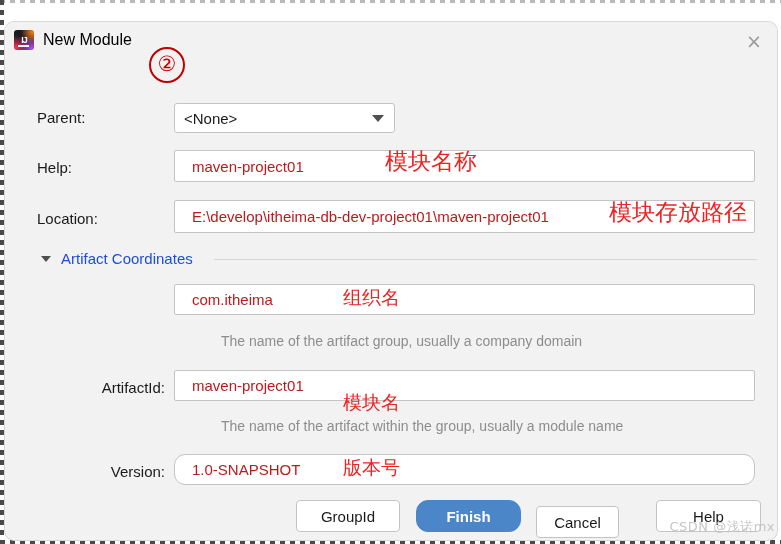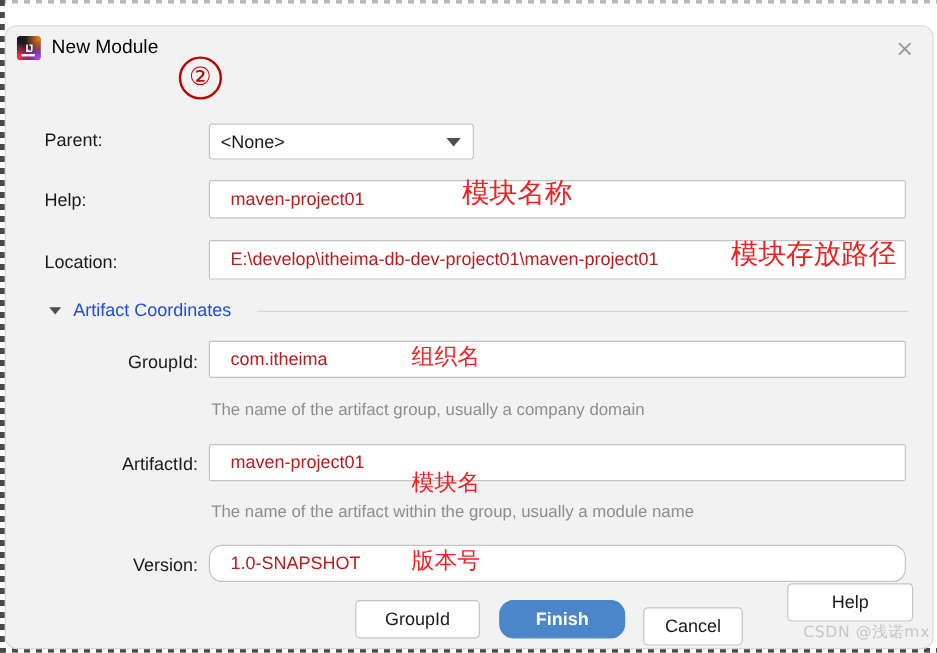--- a/index.html
+++ b/index.html
@@ -250,20 +250,21 @@
     height: 1px;
     background: #d6d6d6;
   }
 
   .hint {
     position: absolute;
     font-size: 14px;
     color: #8d8d8d;
     line-height: 18px;
     white-space: nowrap;
+    margin-left: 45px;
   }
 
   
   .btn {
     position: absolute;
     height: 32px;
     background: #ffffff;
     border: 1px solid #c4c4c4;
     border-radius: 4px;
     box-sizing: border-box;
@@ -330,21 +331,20 @@
       <div class="value">E:\develop\itheima-db-dev-project01\maven-project01</div>
     </div>
     <div class="anno anno-big" style="left:604px; top:177px;">模块存放路径</div>
 
     <div class="section-header">
       <div class="tri"></div>
       <div class="sec-title">Artifact Coordinates</div>
       <div class="sec-rule"></div>
     </div>
 
-    <div class="form-label label-right" style="left:32px; top:271px; width:128px;">GroupId:</div>
     <div class="textfield" style="left:169px; top:262px; width:581px; height:31px;">
       <div class="value">com.itheima</div>
     </div>
     <div class="anno" style="left:338px; top:264px;">组织名</div>
     <div class="hint" style="left:171px; top:310px;">The name of the artifact group, usually a company domain</div>
 
     <div class="form-label label-right" style="left:32px; top:356px; width:128px;">ArtifactId:</div>
     <div class="textfield" style="left:169px; top:348px; width:581px; height:31px;">
       <div class="value">maven-project01</div>
     </div>
@@ -353,19 +353,19 @@
 
     <div class="form-label label-right" style="left:32px; top:440px; width:128px;">Version:</div>
     <div class="textfield" style="left:169px; top:432px; width:581px; height:31px;border-radius:11px;">
       <div class="value">1.0-SNAPSHOT</div>
     </div>
     <div class="anno" style="left:338px; top:434px;">版本号</div>
 
     <div class="btn" style="left:291px; top:478px; width:104px;">GroupId</div>
     <div class="btn primary" style="left:411px; top:478px; width:105px;border-radius:12px;">Finish</div>
     <div class="btn" style="left:531px; top:484px; width:83px;">Cancel</div>
-    <div class="btn" style="left:651px; top:464px; width:105px;text-align:center;">Help</div>
+    <div class="btn" style="left:651px; top:478px; width:105px;text-align:center;">Help</div>
 
   </div>
 
   <div class="watermark">CSDN @浅诺mx</div>
 
 </div>
 
 </body></html>

